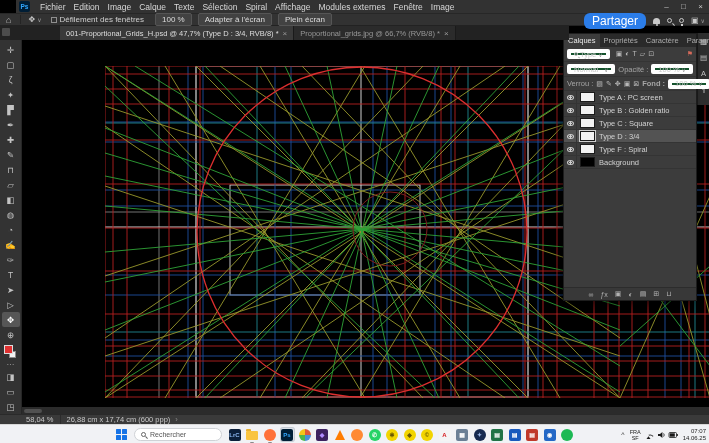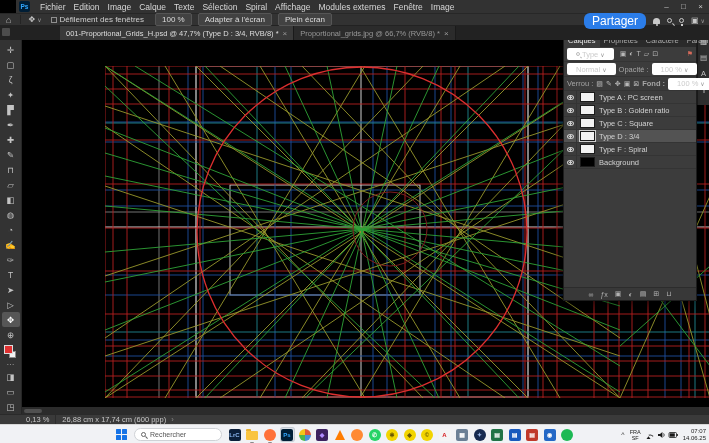--- a/index.html
+++ b/index.html
@@ -34,21 +34,21 @@
   .icon-bell::after { content:""; position:absolute; left:2.5px; bottom:-2px; width:2px; height:2px;
     border-radius:50%; background:#c9c9c9; }
   .icon-mag { width:5px; height:5px; border:1px solid #c9c9c9; border-radius:50%; position:relative; }
   .icon-mag::after { content:""; position:absolute; width:3px; height:1px; background:#c9c9c9;
     transform:rotate(45deg); left:3.5px; top:4.5px; }
   .icon-bulb { width:5px; height:5px; border:1px solid #c9c9c9; border-radius:50%; position:relative; }
   .icon-bulb::after { content:""; position:absolute; left:1px; top:5px; width:2px; height:1.5px; background:#c9c9c9; }
   .ob-workspace { display:flex; align-items:center; gap:2px; color:#c9c9c9; font-size:8px; }
 
   
-  .tabbar { position:absolute; left:0; top:26px; width:709px; height:14px; background:#222;
+  .tabbar { position:absolute; left:0; top:26px; width:569px; height:14px; background:#222;
     display:flex; align-items:stretch; z-index:25; }
   .tab-corner { position:absolute; left:2px; top:2px; width:8px; height:8px; background:#4c4c4c; border-radius:1px; }
   .doc-tab { display:flex; align-items:center; gap:4px; padding:0 6px; font-size:7.5px;
     border-right:1px solid #1a1a1a; white-space:nowrap; }
   .doc-tab.active { background:#3a3a3a; color:#dedede; }
   .doc-tab.inactive { background:#2b2b2b; color:#979797; }
   .tab-close { font-size:8px; color:#9a9a9a; }
   .tab-spacer-left { width:60px; }
 
   
@@ -68,21 +68,21 @@
   .canvas-svg { position:absolute; left:83px; top:26px; }
 
   
   .layers-panel { position:absolute; left:563px; top:33px; width:134px; height:268px; background:#3c3c3c;
     border:1px solid #1d1d1d; box-shadow:-3px 3px 8px rgba(0,0,0,.55); z-index:22; font-size:7.5px; color:#c9c9c9; }
   .ptabs { display:flex; height:13px; background:#2a2a2a; align-items:stretch; }
   .ptab { display:flex; align-items:center; padding:0 4px; color:#ababab; white-space:nowrap; font-size:7.5px; }
   .ptab.active { background:#3c3c3c; color:#e8e8e8; }
   .prow { display:flex; align-items:center; padding:0 3px; gap:3px; border-bottom:1px solid #343434; }
   .psearch { height:15px; }
-  .pselect { background:#14532d; border:6px solid #ffffff; border-radius:2px; height:10px;
+  .pselect { background:#14532d; border:4px solid #ffffff; border-radius:2px; height:10px;
     display:flex; align-items:center; gap:2px; padding:0 3px; color:#ccc; white-space:nowrap; }
   .search-mag { width:4px; height:4px; border:1px solid #bbb; border-radius:50%; position:relative; flex:none; }
   .search-mag::after { content:""; position:absolute; width:2px; height:1px; background:#bbb;
     transform:rotate(45deg); left:2.8px; top:3.6px; }
   .filter-icons { display:flex; gap:3px; margin-left:3px; color:#b8b8b8; font-size:7px; }
   .pin-icon { margin-left:auto; color:#d66a5a; font-size:7px; }
   .pblend { height:15px; }
   .plabel { color:#a5a5a5; white-space:nowrap; }
   .plock { height:14px; }
   .lock-icons { display:flex; gap:3px; color:#b8b8b8; font-size:7px; }
@@ -484,21 +484,21 @@
     <span class="dock-icon">▦</span>
     <span class="dock-icon">▤</span>
     <span class="dock-icon">A</span>
     <span class="dock-icon">¶</span>
   </div>
 
 <div class="scrollstrip">
   <span class="scrollthumb"></span>
 </div>
 <div class="statusbar">
-  <span class="status-zoom">0,13 %</span>
+  <span class="status-zoom">58,04 %</span>
   <span class="status-info">26,88 cm x 17,74 cm (600 ppp)</span>
   <span class="status-chev">›</span>
 </div>
 
 <div class="taskbar">
   <div class="start">
       <span></span>
       <span></span>
       <span></span>
       <span></span>

